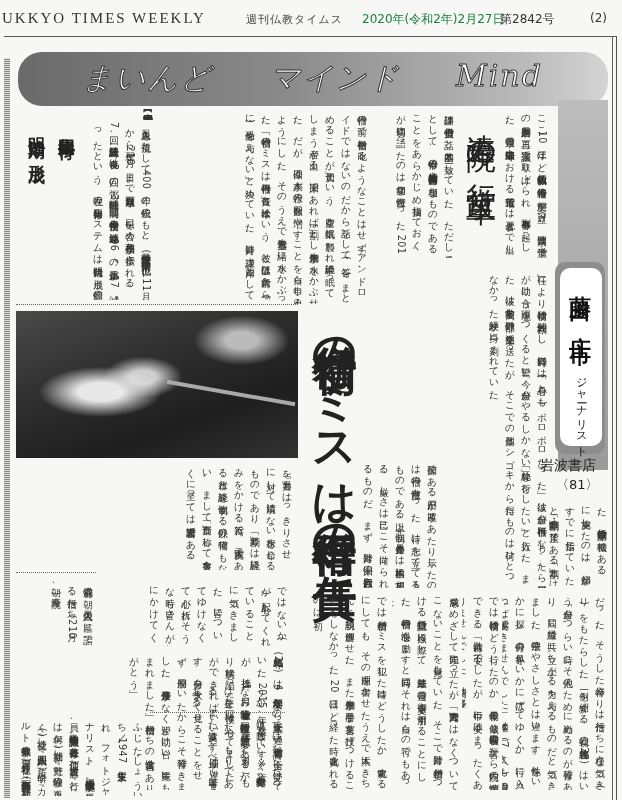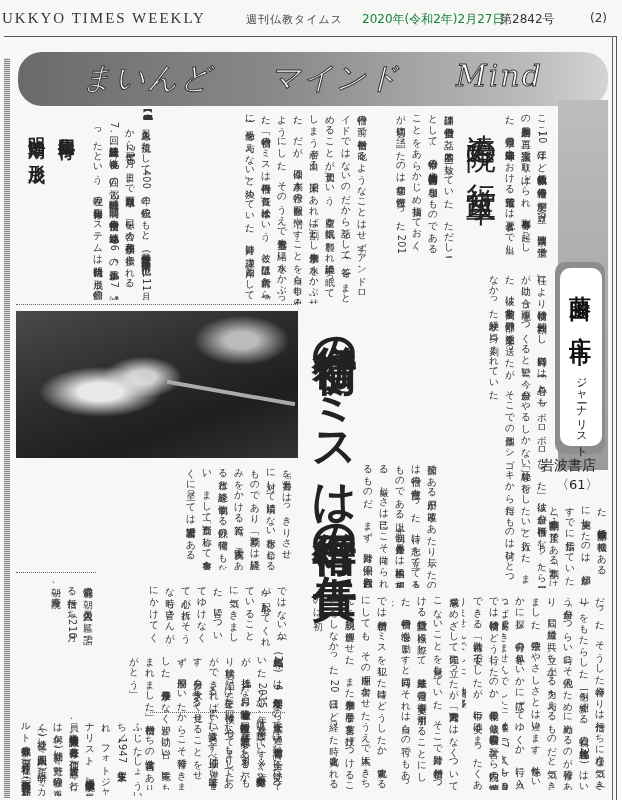--- a/index.html
+++ b/index.html
@@ -59,21 +59,21 @@
   <span class="t t2">マインド</span>
   <span class="t t3">Mind</span>
 </div>
 
 <div class="sidebar-shade"></div>
 <div class="author-box"></div>
 <div class="author-inner"></div>
 <div class="author-name">藤田　庄市</div>
 <div class="author-role">ジャーナリスト</div>
 <div class="series">岩波書店</div>
-<div class="series-no">〈61〉</div>
+<div class="series-no">〈81〉</div>
 
 <div class="headline hl1">遠寿院の行堂改革</div>
 <div class="headline hl2">〝初行僧のミスは再行僧の責任〟</div>
 
 <div class="col" style="left:500px;top:108px;width:50px;height:150px;">ここ10年ほど伝統仏教教団の修行道場の実態が目立つ。曹洞宗は僧堂での暴力問題が再三、宗議会で取り上げられ、刑事事件も起こした。日蓮宗の中山法華経寺における荒行道場では死者まで出している。遠寿院はどうした風潮の</div>
 <div class="col" style="left:375px;top:108px;width:82px;height:150px;">評価は行僧全員の話と基本的に一致していた。ただし大前提として、修行中の人的精神的肉体的苦痛は相当なものであることをあらかじめ指摘しておく。片野が痛切に語ったのは痛切な後悔だった。201</div>
 <div class="col" style="left:160px;top:108px;width:210px;height:196px;">行僧の前で初行僧を叱るようなことはせず「アンドロイドではないのだから話をして(答を)まとめることが大切」という。空腹と眠気に襲われ読経中に眠ってしまう者が出る。旧来であれば「割」とし先輩僧が水をかぶせた。だが、今回は本人が水行の回数を増やすことを自ら申し出るようにした。そのうえで先輩僧も一緒に水をかぶった。「初行僧のミスは再行僧の責任」と松本はいう。彼と阪巳は入行前から「(初行僧に)恐怖を与えない」と決めていた。片野は謙虚、両岸として</div>
 
 <div class="col" style="left:90px;top:122px;width:64px;height:178px;">日久上人を流祖として400年の伝統のもと、日蓮宗遠寿院荒行堂(千葉県市川市)に11月1日から翌年2月10日まで寒百日間籠り、口伝を含め各種相伝が伝授される。毎日水行7回、法華経読経三時、食事は2回の粥、睡眠時間3時間弱。今年度初行僧の減給食は96〝の体重が17〝減ったという。現在の集団修行システムは明治時代に形成。伝師の戸田日晨は寛際の最終審を指摘する。</div>
 <div class="col" style="left:120px;top:106px;width:36px;height:14px;font-weight:bold;">【遠寿院荒行】</div>

